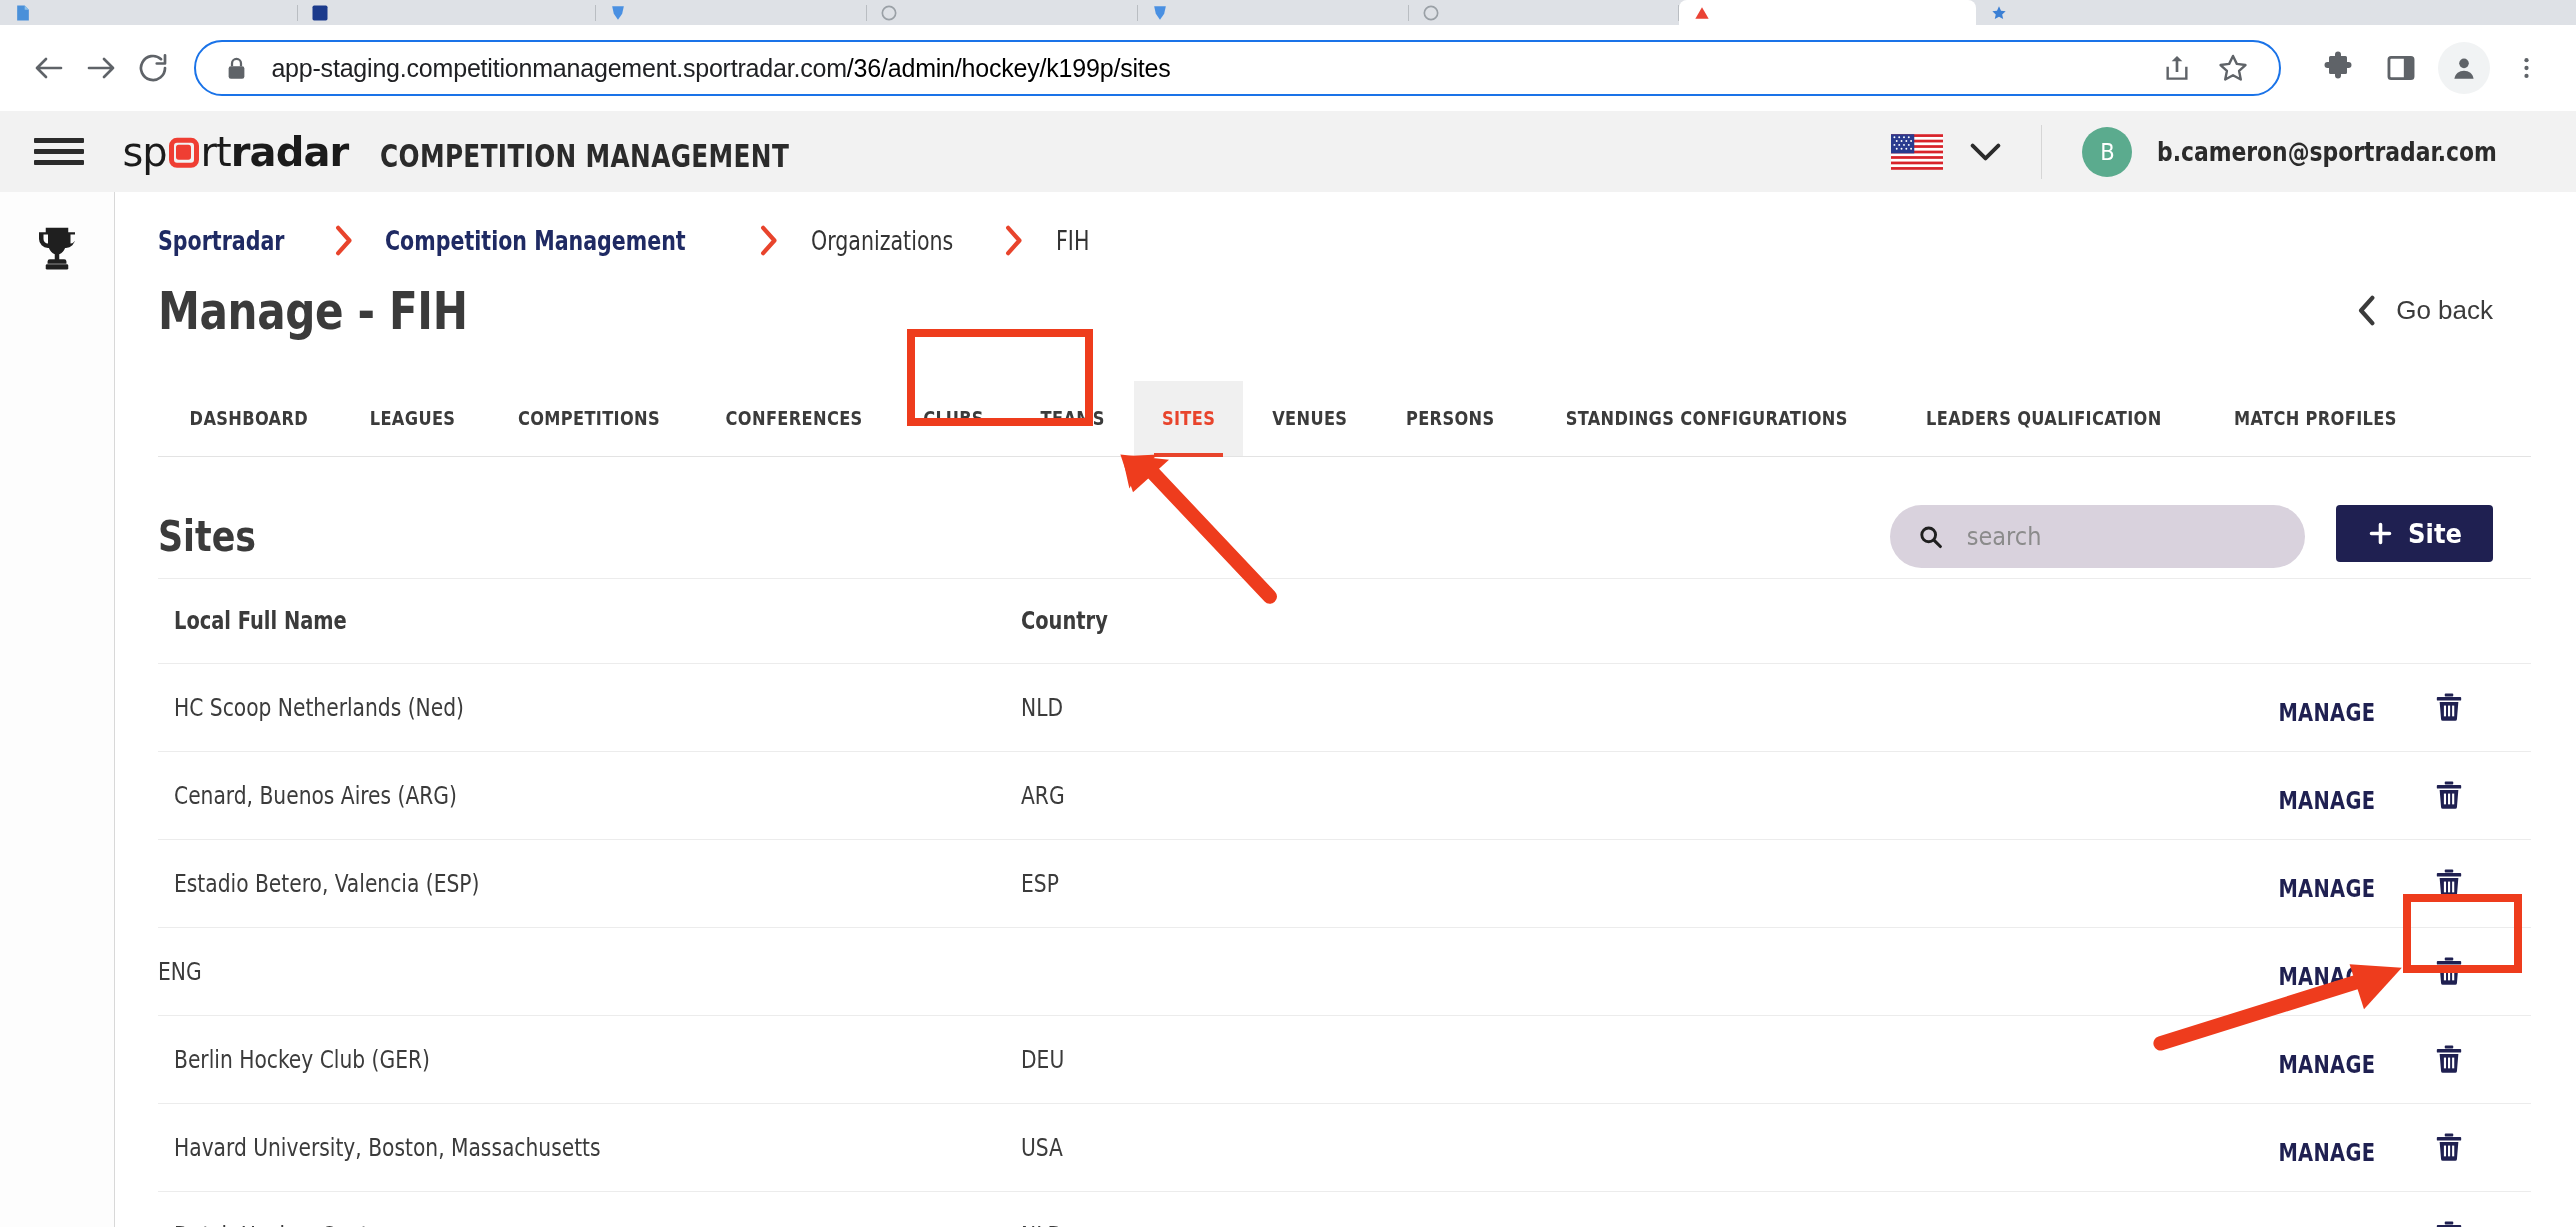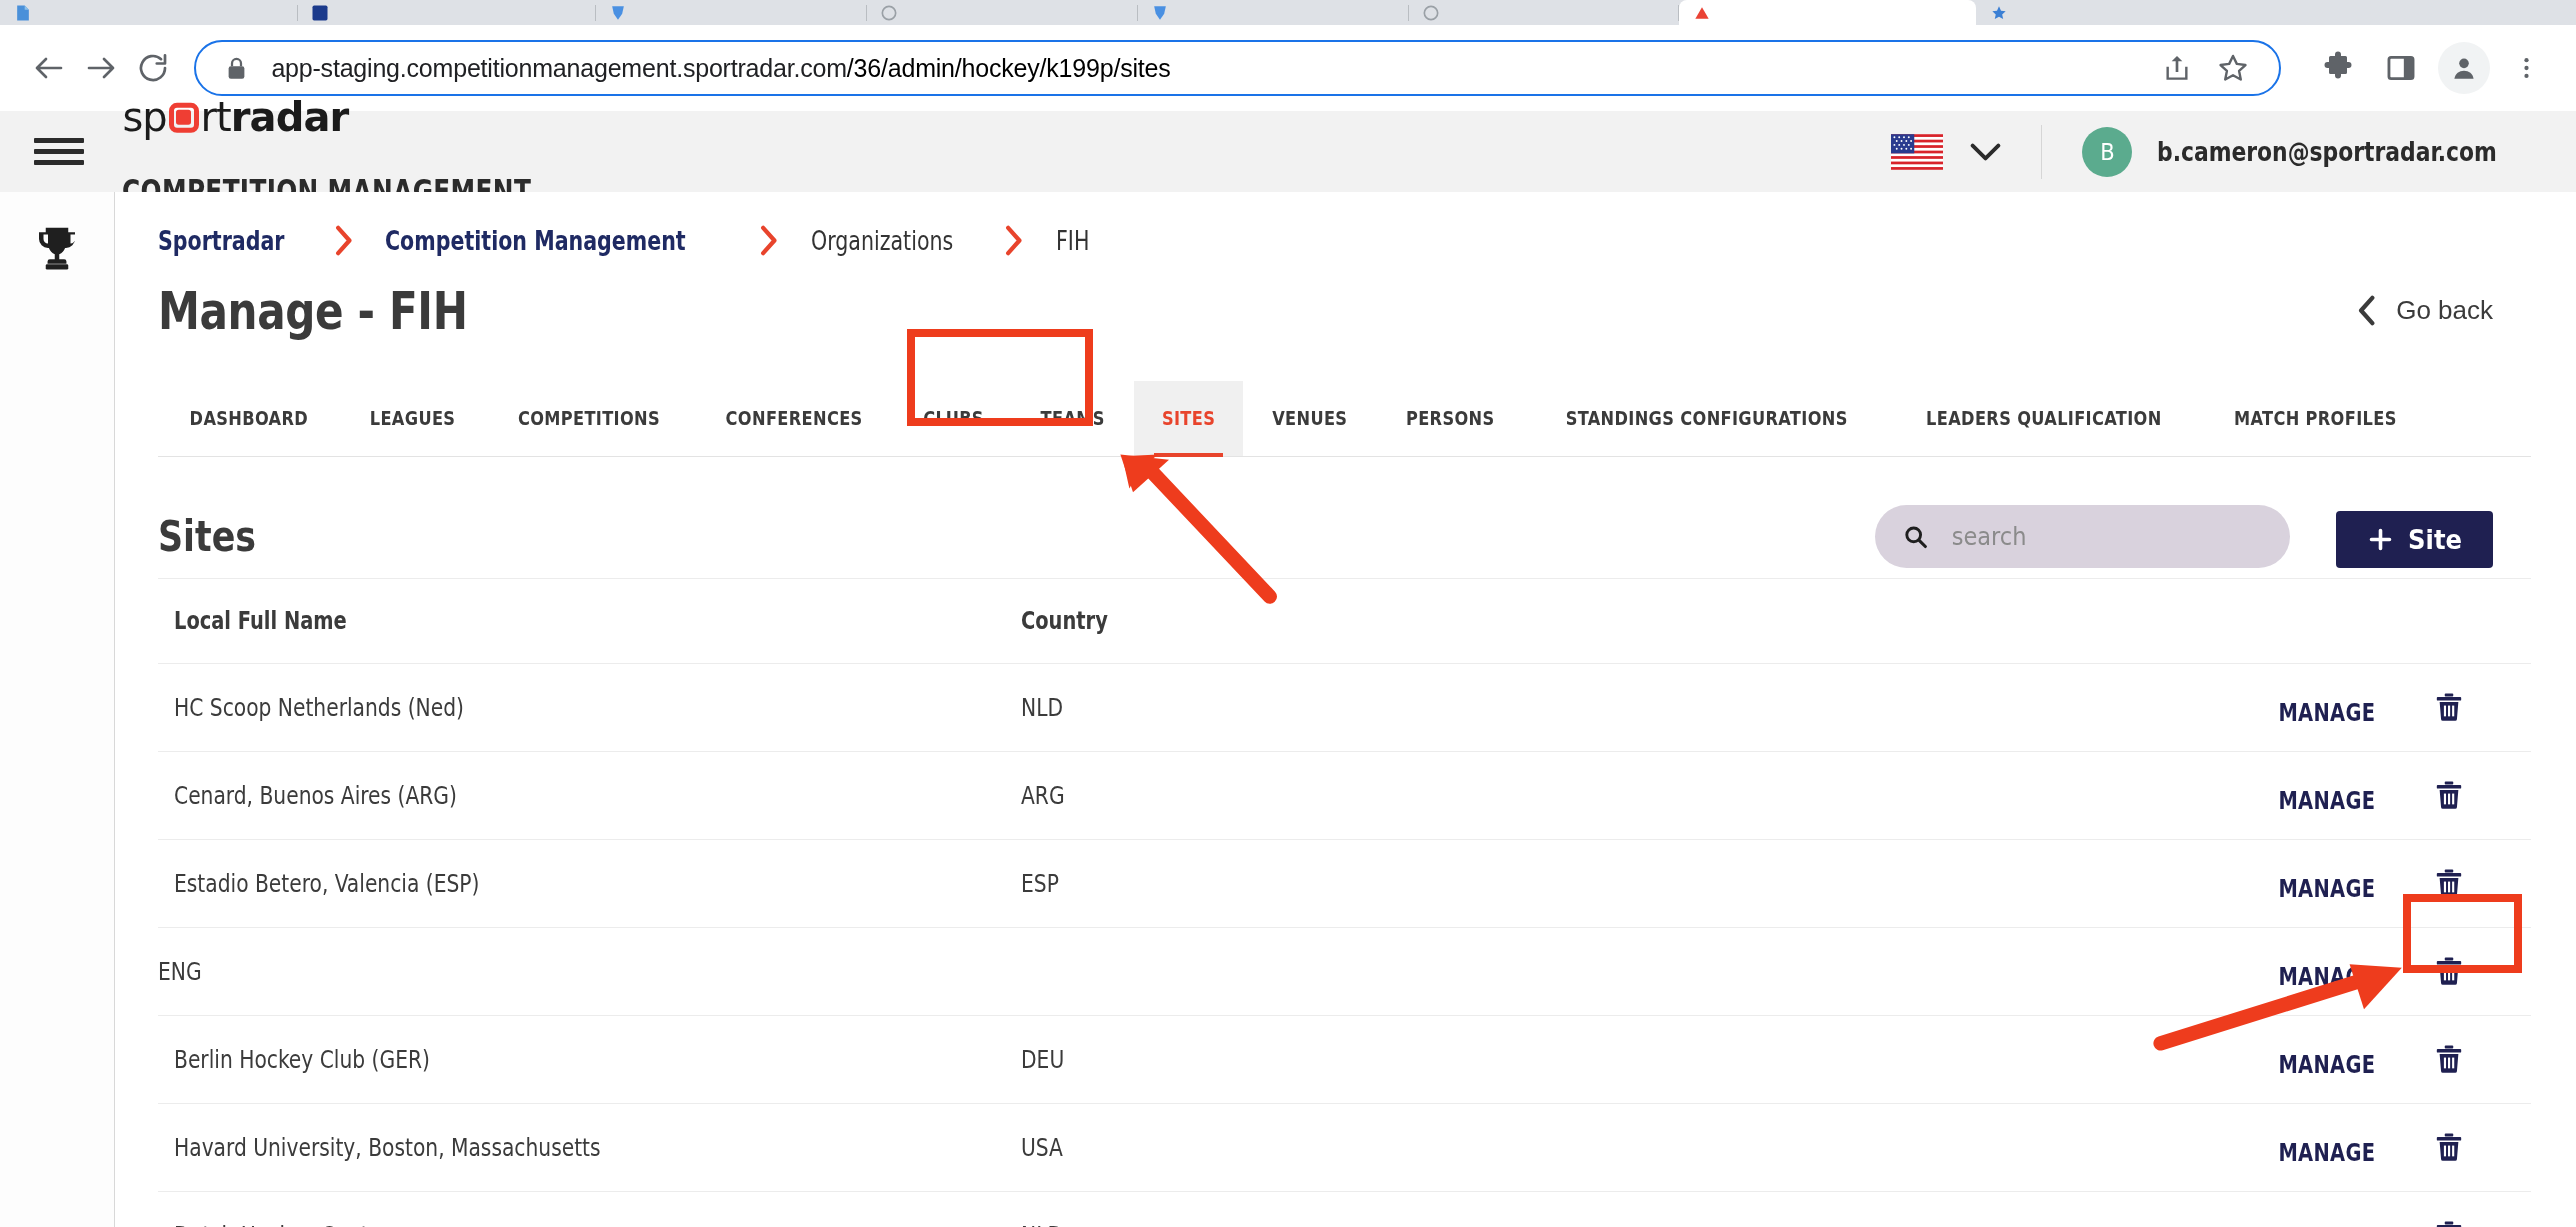--- a/index.html
+++ b/index.html
@@ -68,21 +68,21 @@
     position: absolute; top: 111px; left: 0; width: 2576px; height: 1116px;
     background: #ffffff;
   }
   .app-header {
     position: absolute; top: 0; left: 0; width: 2576px; height: 81px;
     background: #f2f2f2;
     display: flex; align-items: center;
   }
   .hamburger { width: 117px; height: 81px; display: flex; align-items: center; justify-content: center; }
   .hamburger span { display: block; width: 50px; height: 5.4px; background: #2b2b2b; border-radius: 0.9px; margin: 5.4px 0; }
-  .brand { display: flex; align-items: flex-start; gap: 32px; margin-left: 5.4px; flex-direction: column; }
+  .brand { display: flex; align-items: flex-end; gap: 32px; margin-left: 5.4px; }
   .logo-word {
     font-size: 40px; color: #1b1b1b; letter-spacing: -0.9px;
     font-family: "DejaVu Sans", sans-serif; font-weight: 400;
     display: flex; align-items: baseline;
   }
   .logo-word .bold { font-weight: 700; }
   .logo-o {
     display: inline-block; width: 30px; height: 30px; position: relative;
     border: 5.4px solid #ef3e33; border-radius: 8px;
     margin: 0 1.8px; transform: translateY(1.8px);
@@ -167,21 +167,21 @@
     content: ""; position: absolute; left: 20px; right: 20px; bottom: -1.8px;
     height: 4.5px; background: #e8442c;
   }
 
   .section-row { display: flex; align-items: center; margin-top: 38px; height: 83px; }
   .section-title {
     font-family: "DejaVu Sans Condensed", "Liberation Sans Narrow", "Liberation Sans", sans-serif;
     font-size: 43px; font-weight: 700; color: #3b3b3b;
     transform: scaleX(0.9); transform-origin: left center;
   }
-  .section-actions { margin-left: auto; display: flex; align-items: flex-end; gap: 46px; padding-right: 38px; }
+  .section-actions { margin-left: auto; display: flex; align-items: flex-start; gap: 31px; padding-right: 38px; }
   .search-box {
     width: 415px; height: 63px; border-radius: 32px; background: #d9d2dd;
     display: flex; align-items: center; padding: 0 27px; gap: 23.4px;
   }
   .search-input {
     border: 0; background: transparent; outline: none;
     font-family: "DejaVu Sans Condensed", "Liberation Sans Narrow", "Liberation Sans", sans-serif;
     font-size: 25px; color: #6d6d6d; width: 100%;
   }
   .search-input::placeholder { color: #8b8b8b; }

